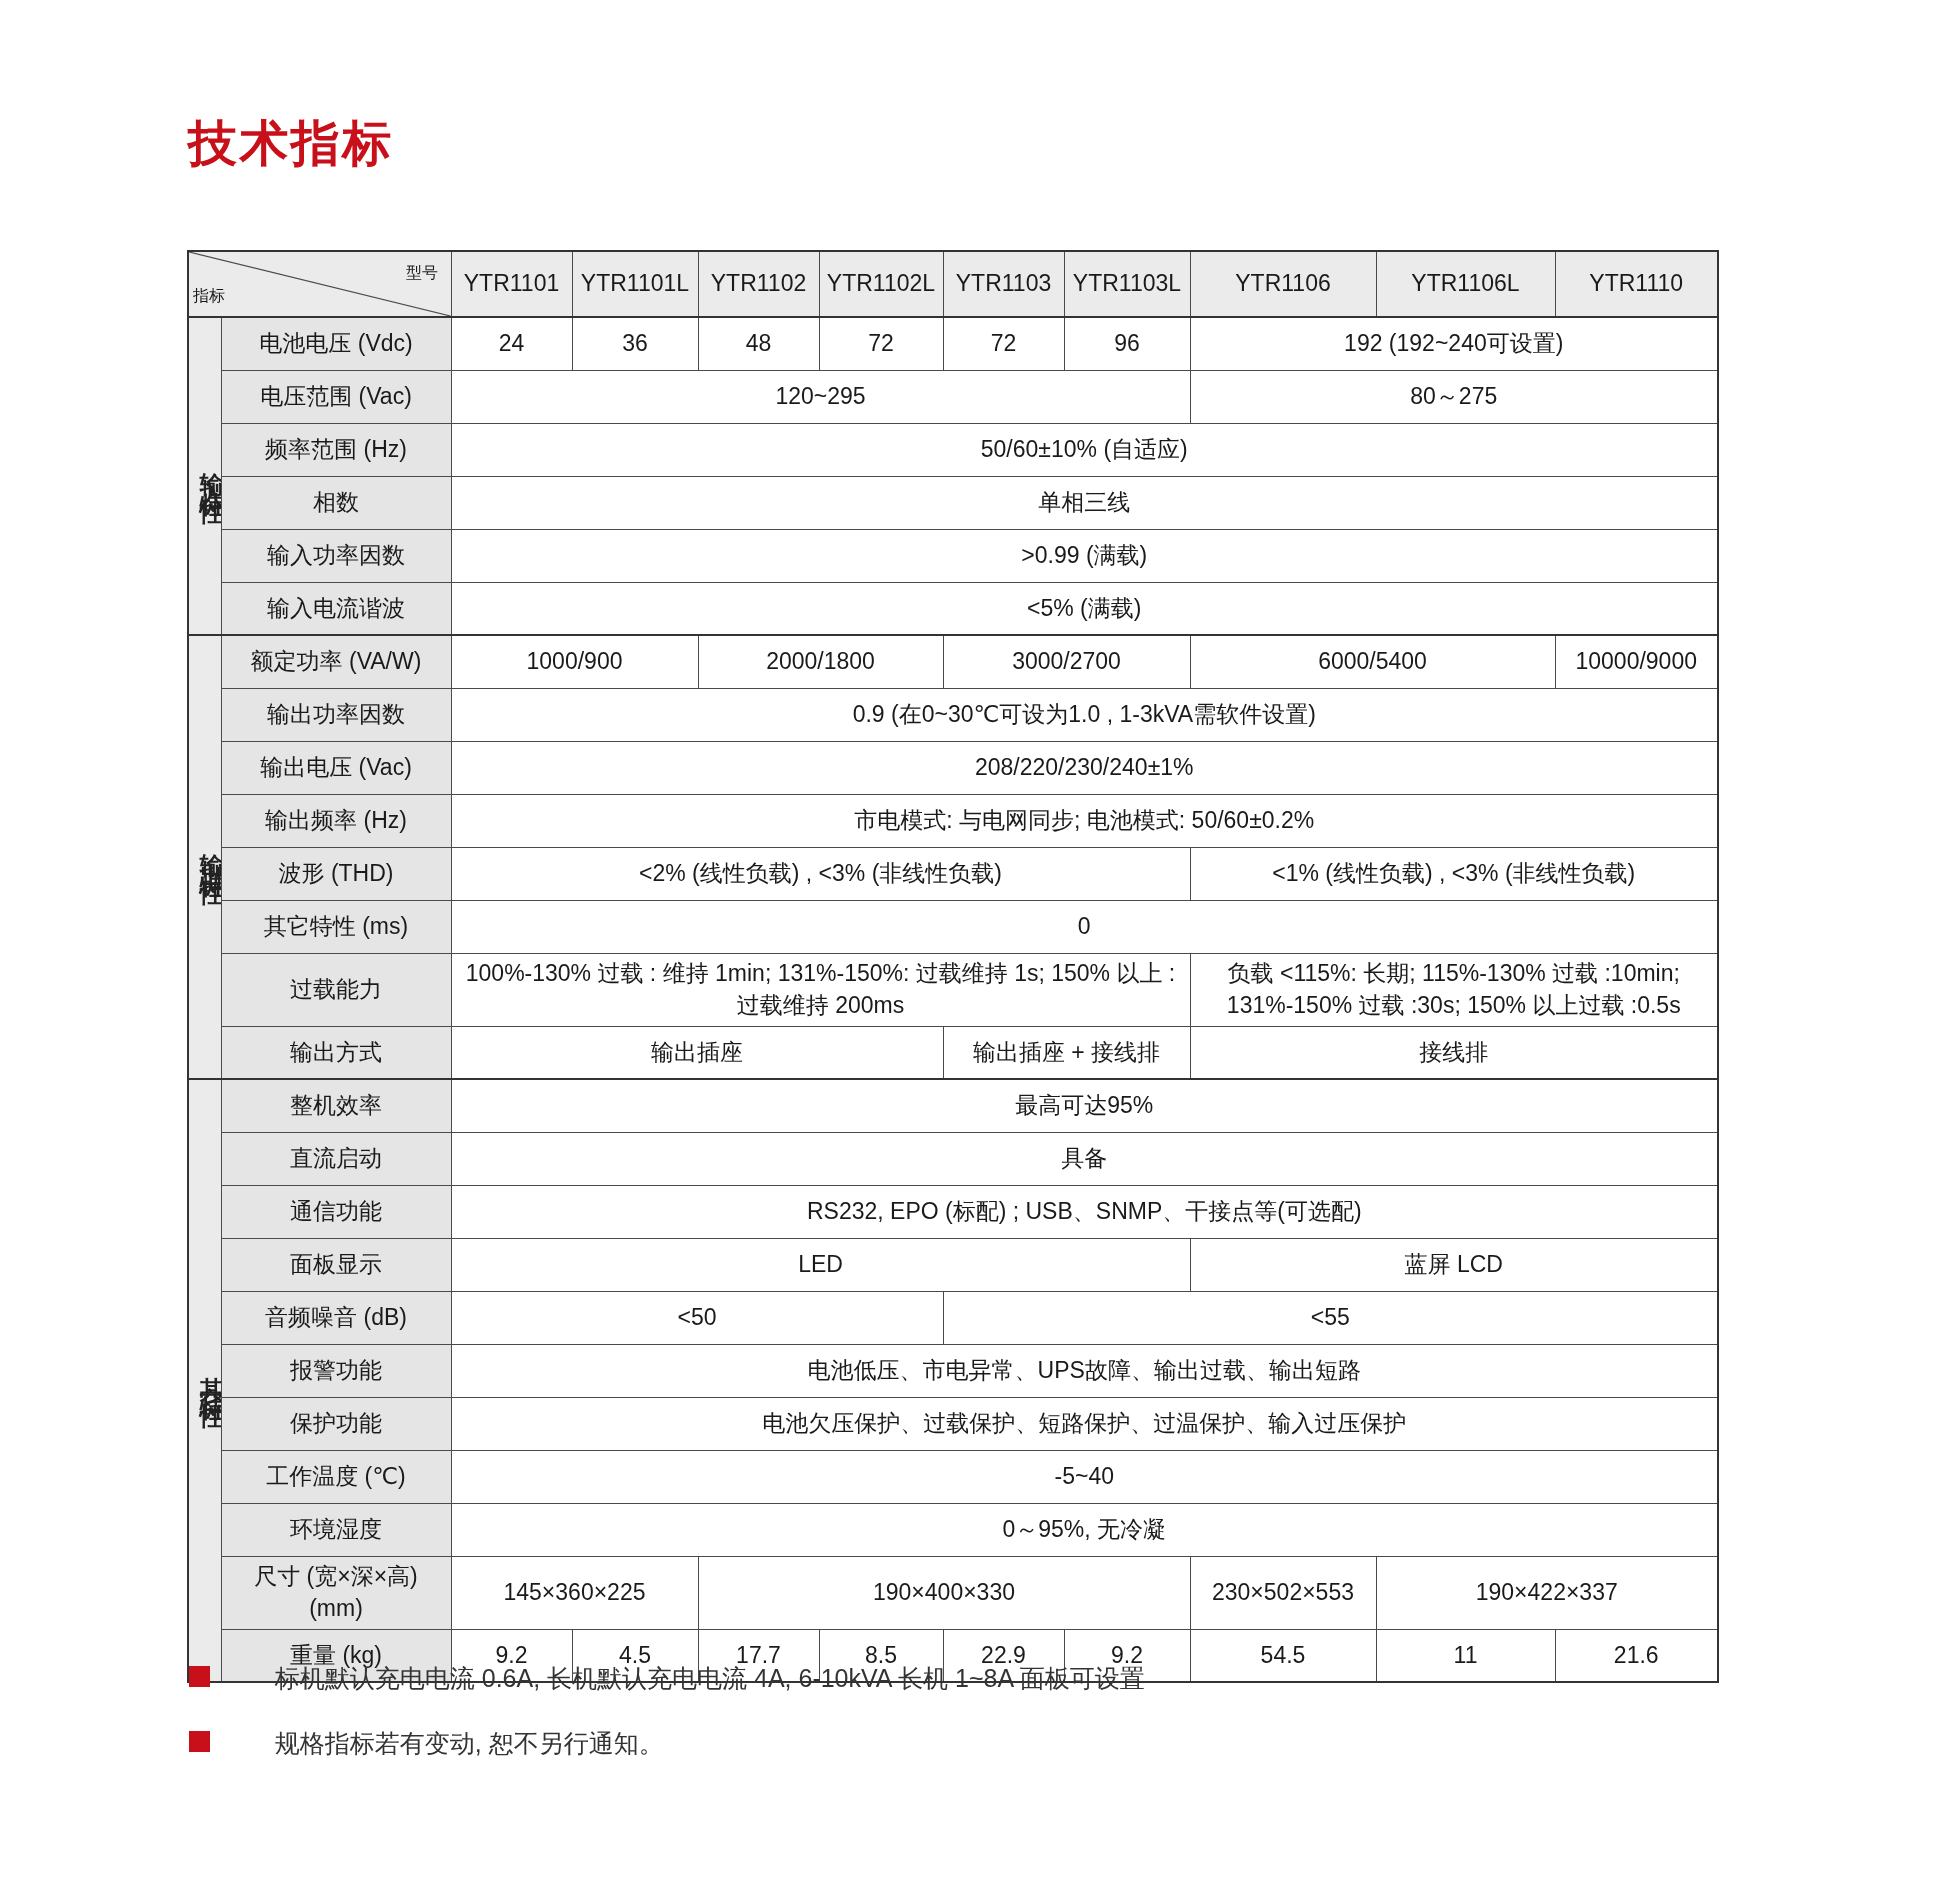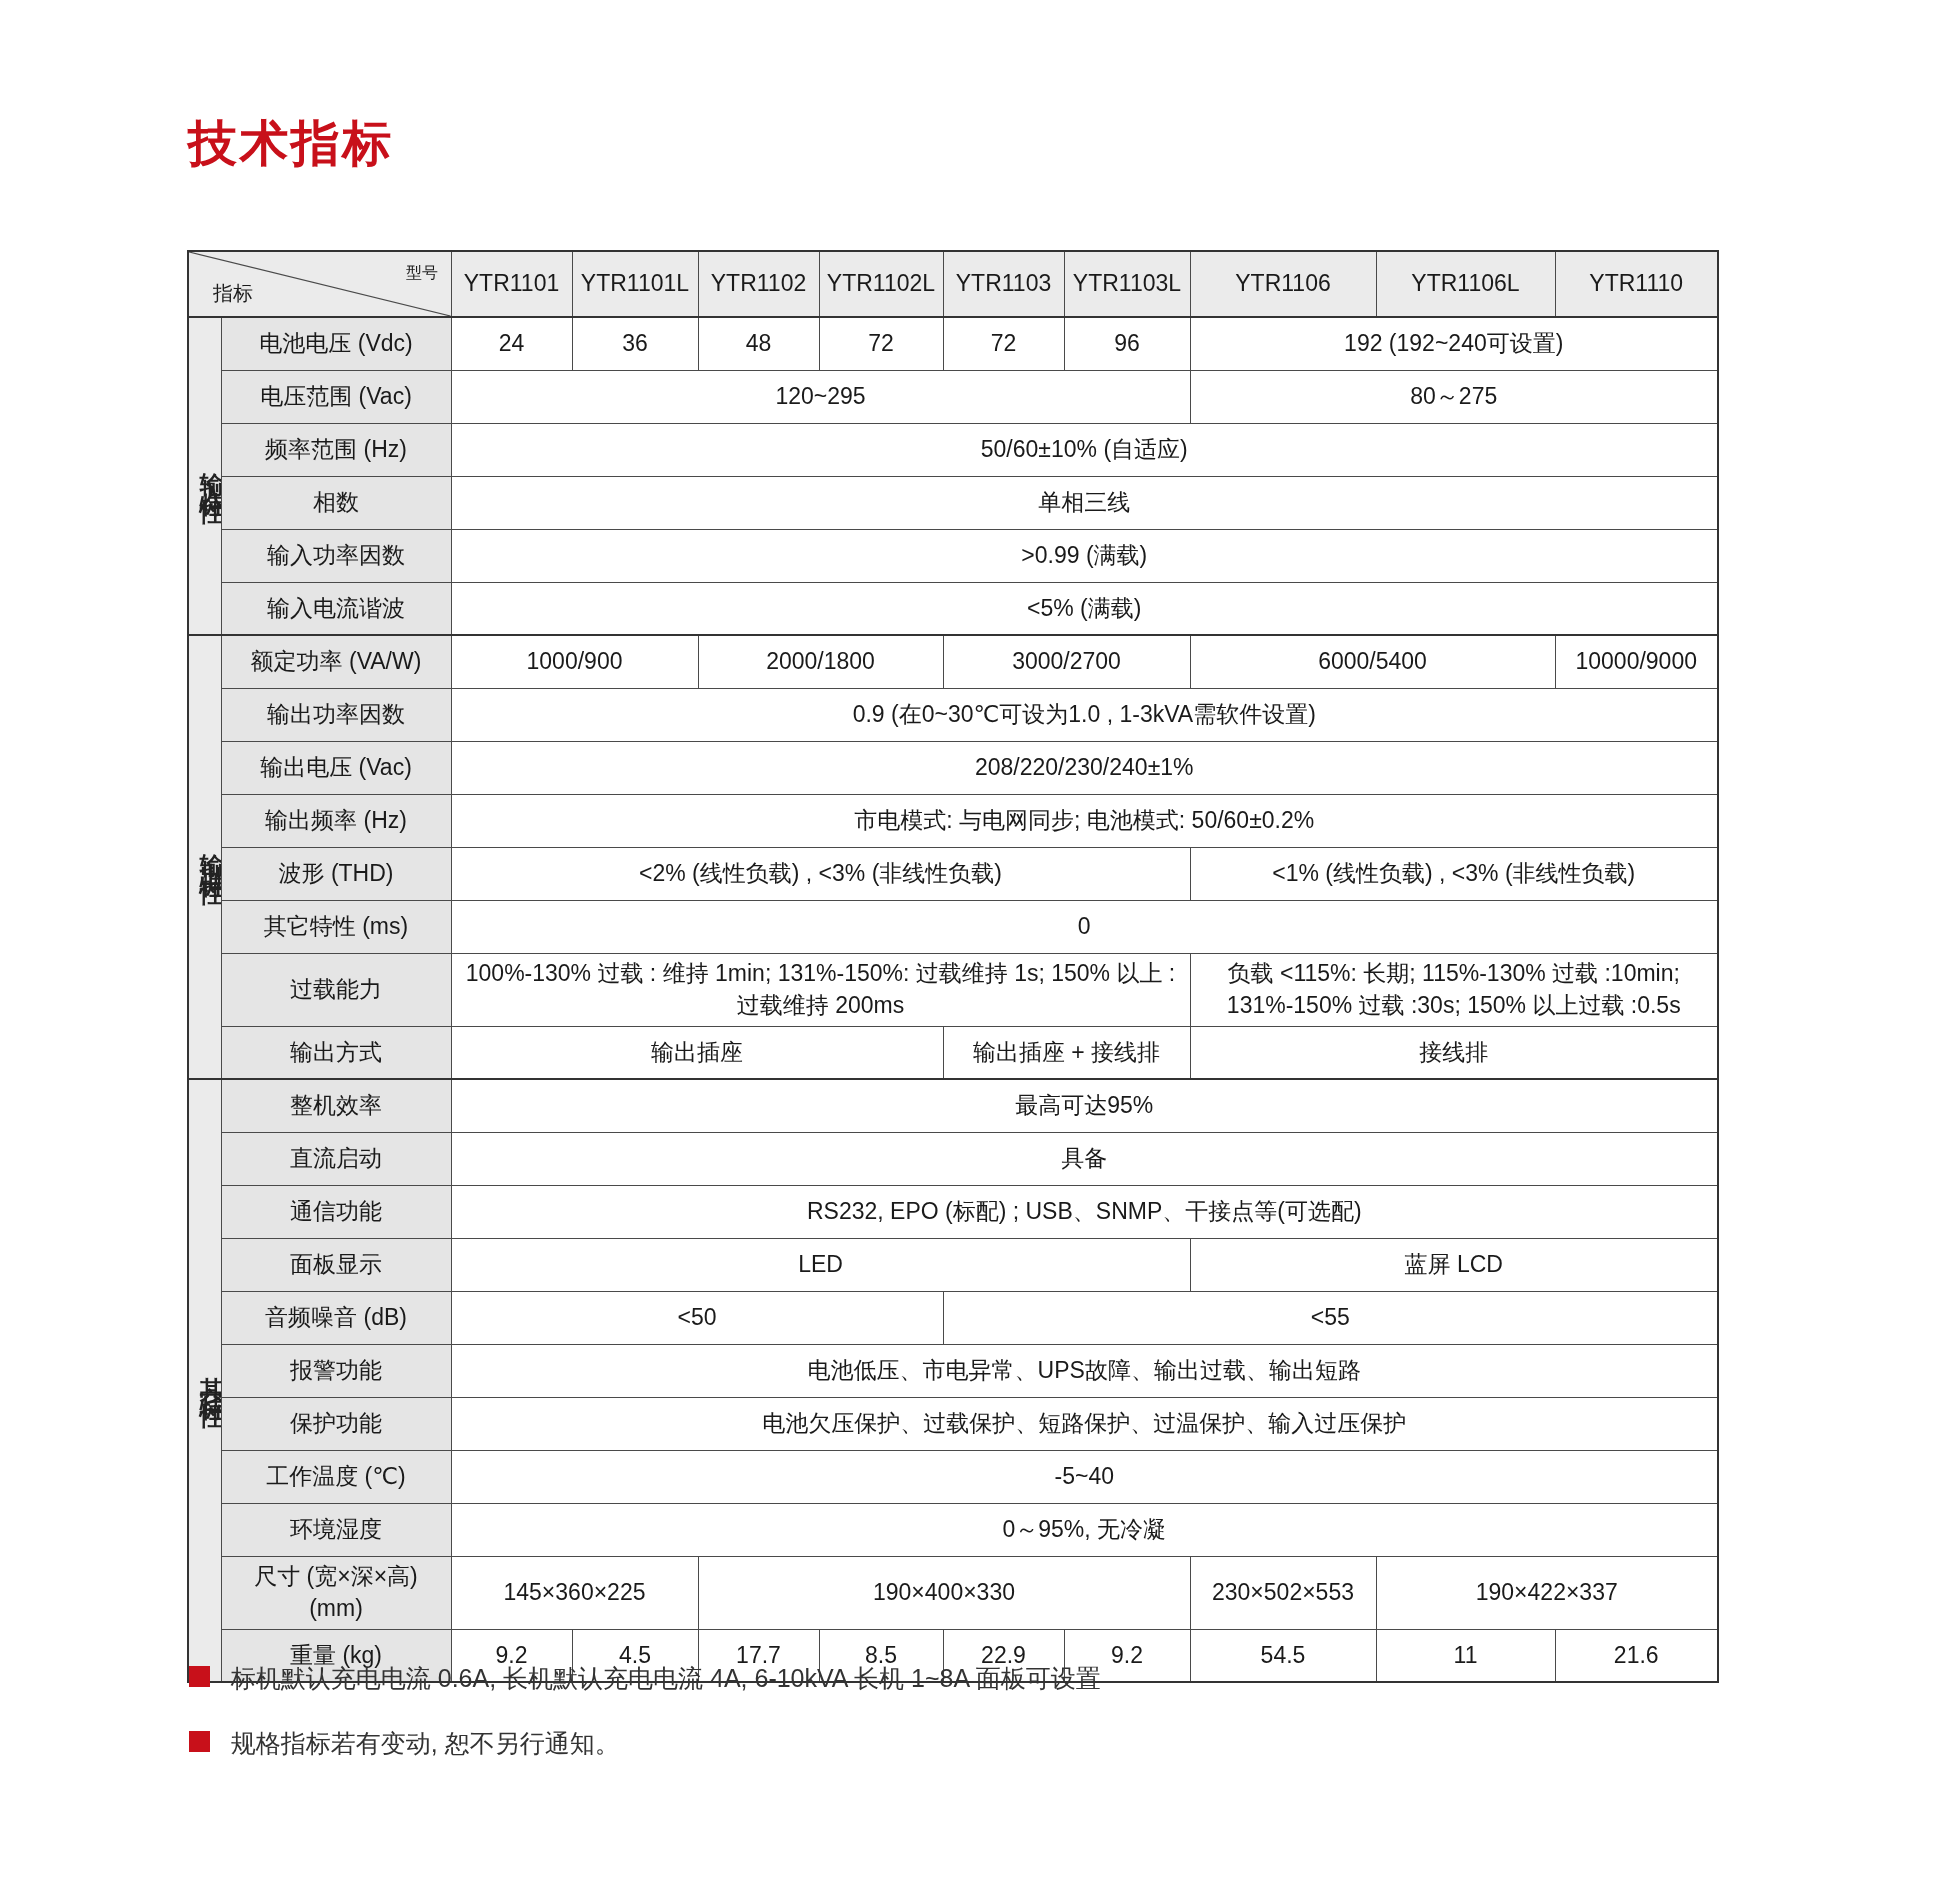--- a/index.html
+++ b/index.html
@@ -13,26 +13,26 @@
                 font-size:23px;line-height:1.35;color:#1a1a1a;padding:0 6.3px;overflow:hidden;}
   tr.head{height:66px;} tr.rh{height:53px;} tr.tall{height:73px;}
   tr.head td{border-bottom:2.4px solid #333;}
   tr.sec td{border-top:2.4px solid #333;}
   td.model{background:#ebebeb;font-size:24px;}
   td.grp{background:#ebebeb;padding:0;}
   .vert{display:inline-block;writing-mode:vertical-rl;text-orientation:upright;
         font-size:24px;letter-spacing:9.5px;font-weight:bold;color:#222;}
   td.corner{background:#ebebeb;position:relative;padding:0;}
   .corner-model{position:absolute;top:9.5px;right:12.6px;font-size:16px;}
-  .corner-ind{position:absolute;bottom:9.5px;left:24px;font-size:20px;}
+  .corner-ind{position:absolute;bottom:9.5px;left:4px;font-size:16px;}
   svg.diag{position:absolute;left:0;top:0;width:100%;height:100%;display:block;}
   td.lbl{background:#e5e5e5;}
   .two-line span{display:block;}
   .footnote{position:absolute;left:189px;display:flex;align-items:flex-start;
-            font-size:25px;color:#333;}
+            font-size:25px;color:#333;gap:44px;}
   .fnsq{display:inline-block;width:21.3px;height:21.3px;background:#c8101a;
         margin-right:20.5px;margin-top:4px;flex:none;}
 </style>
 </head>
 <body>
 
 <div class="page">
 
   <h1 class="title">技术指标</h1>
 

